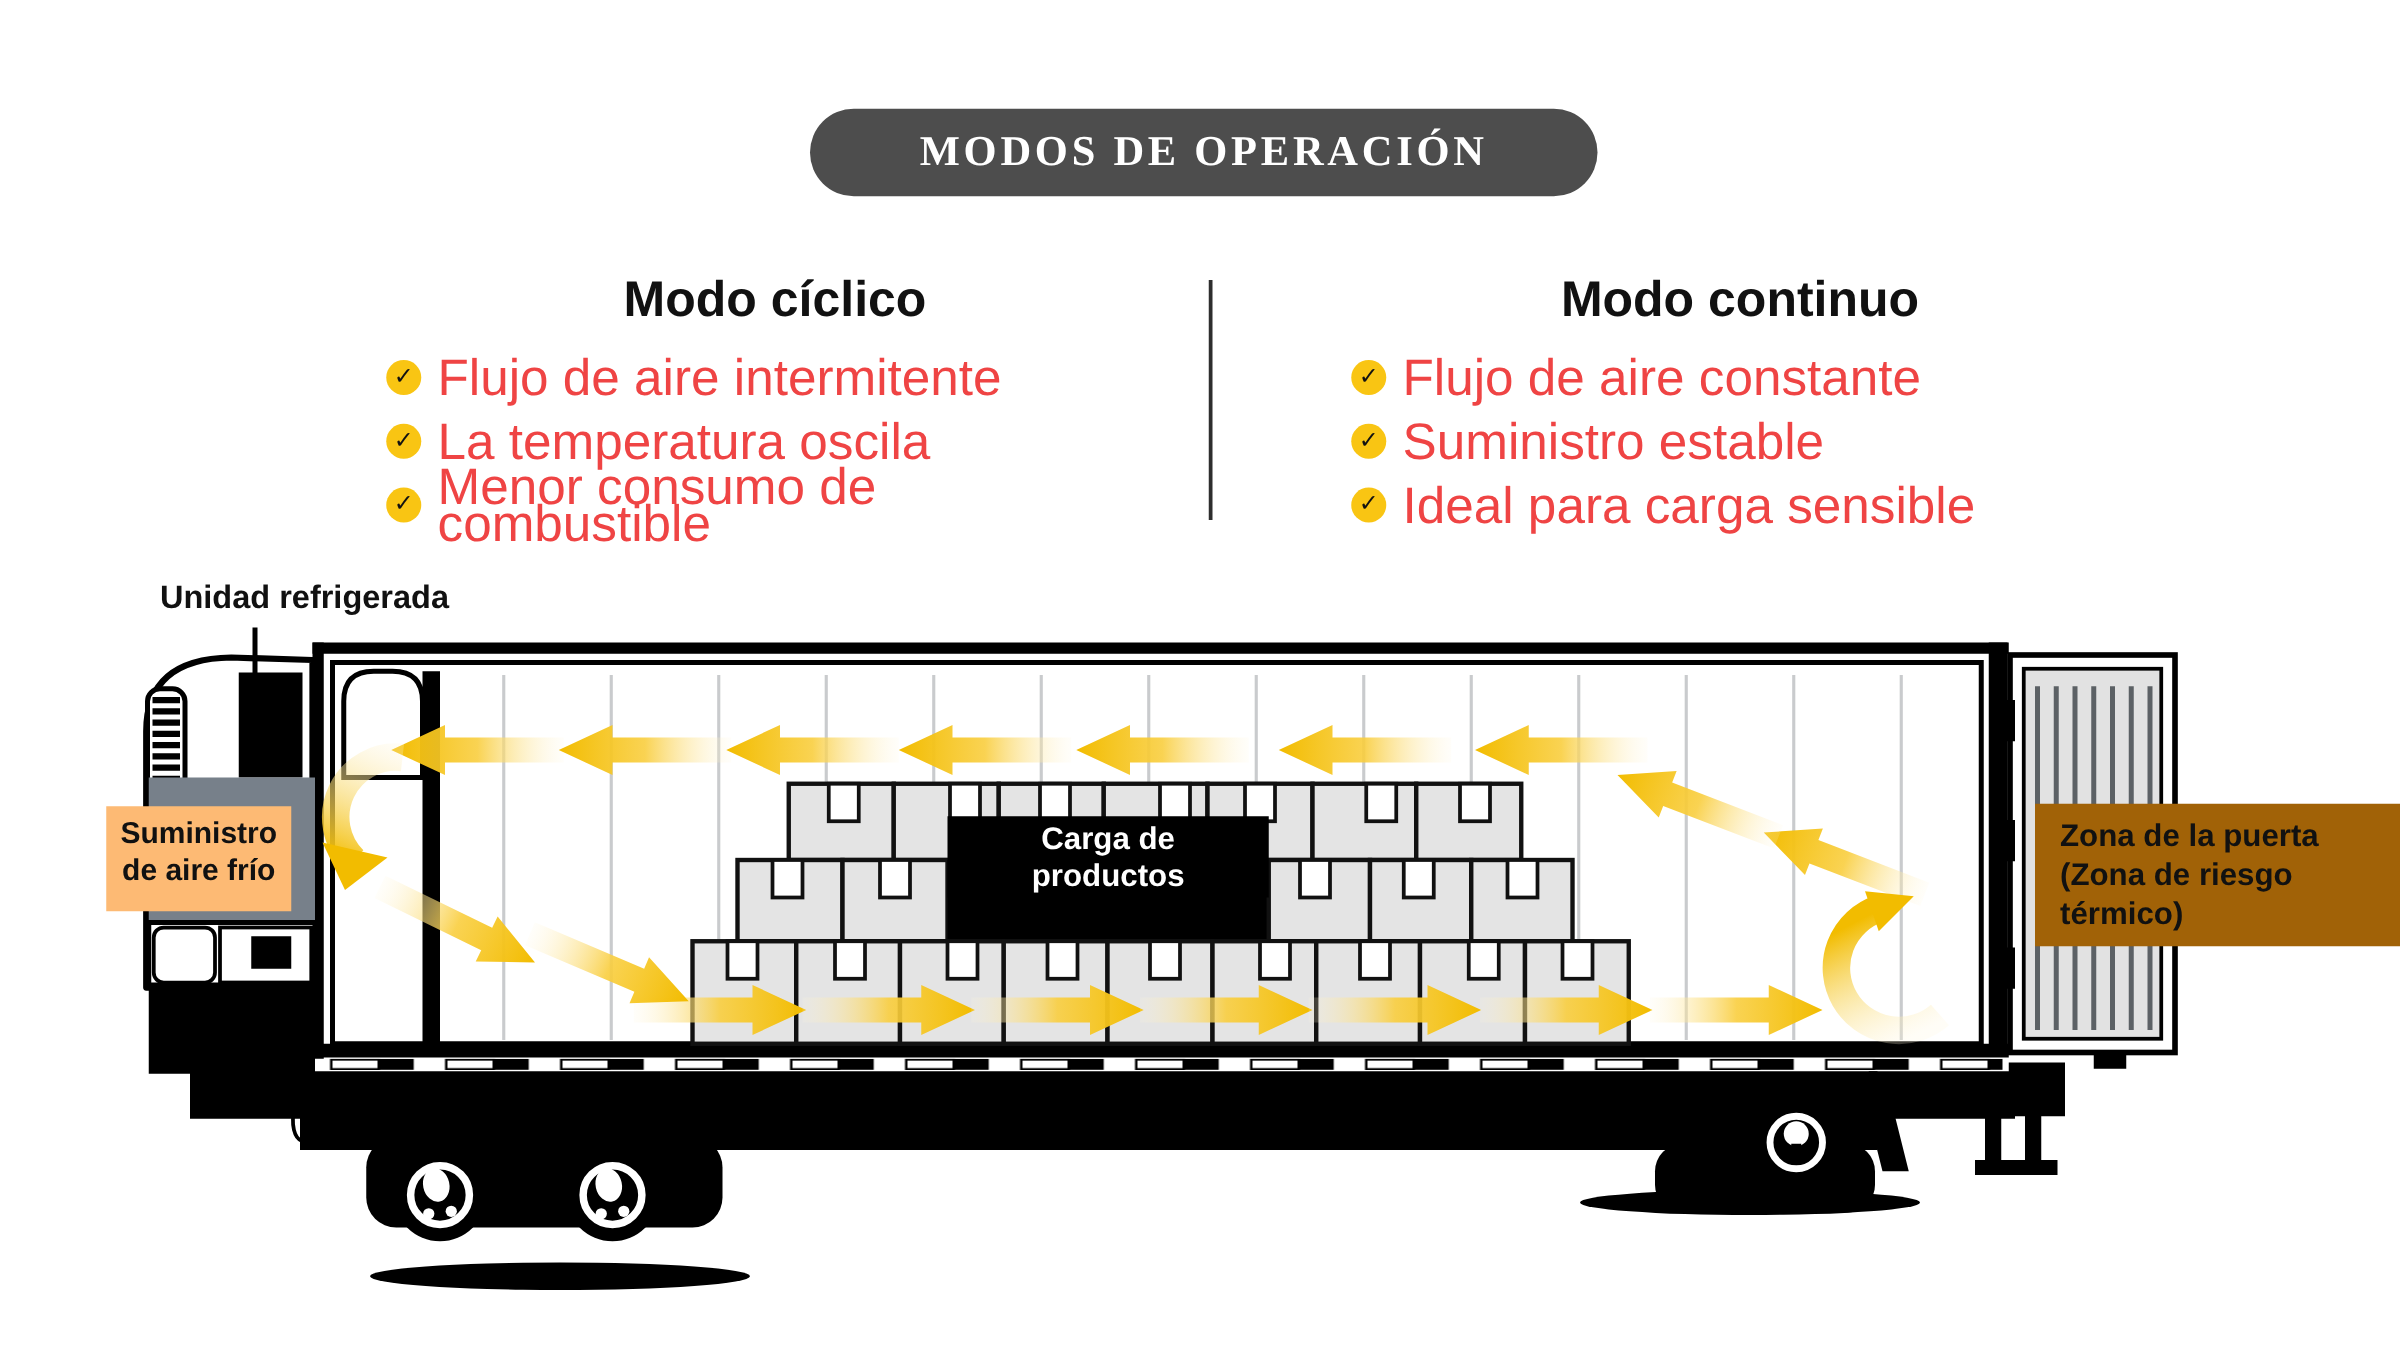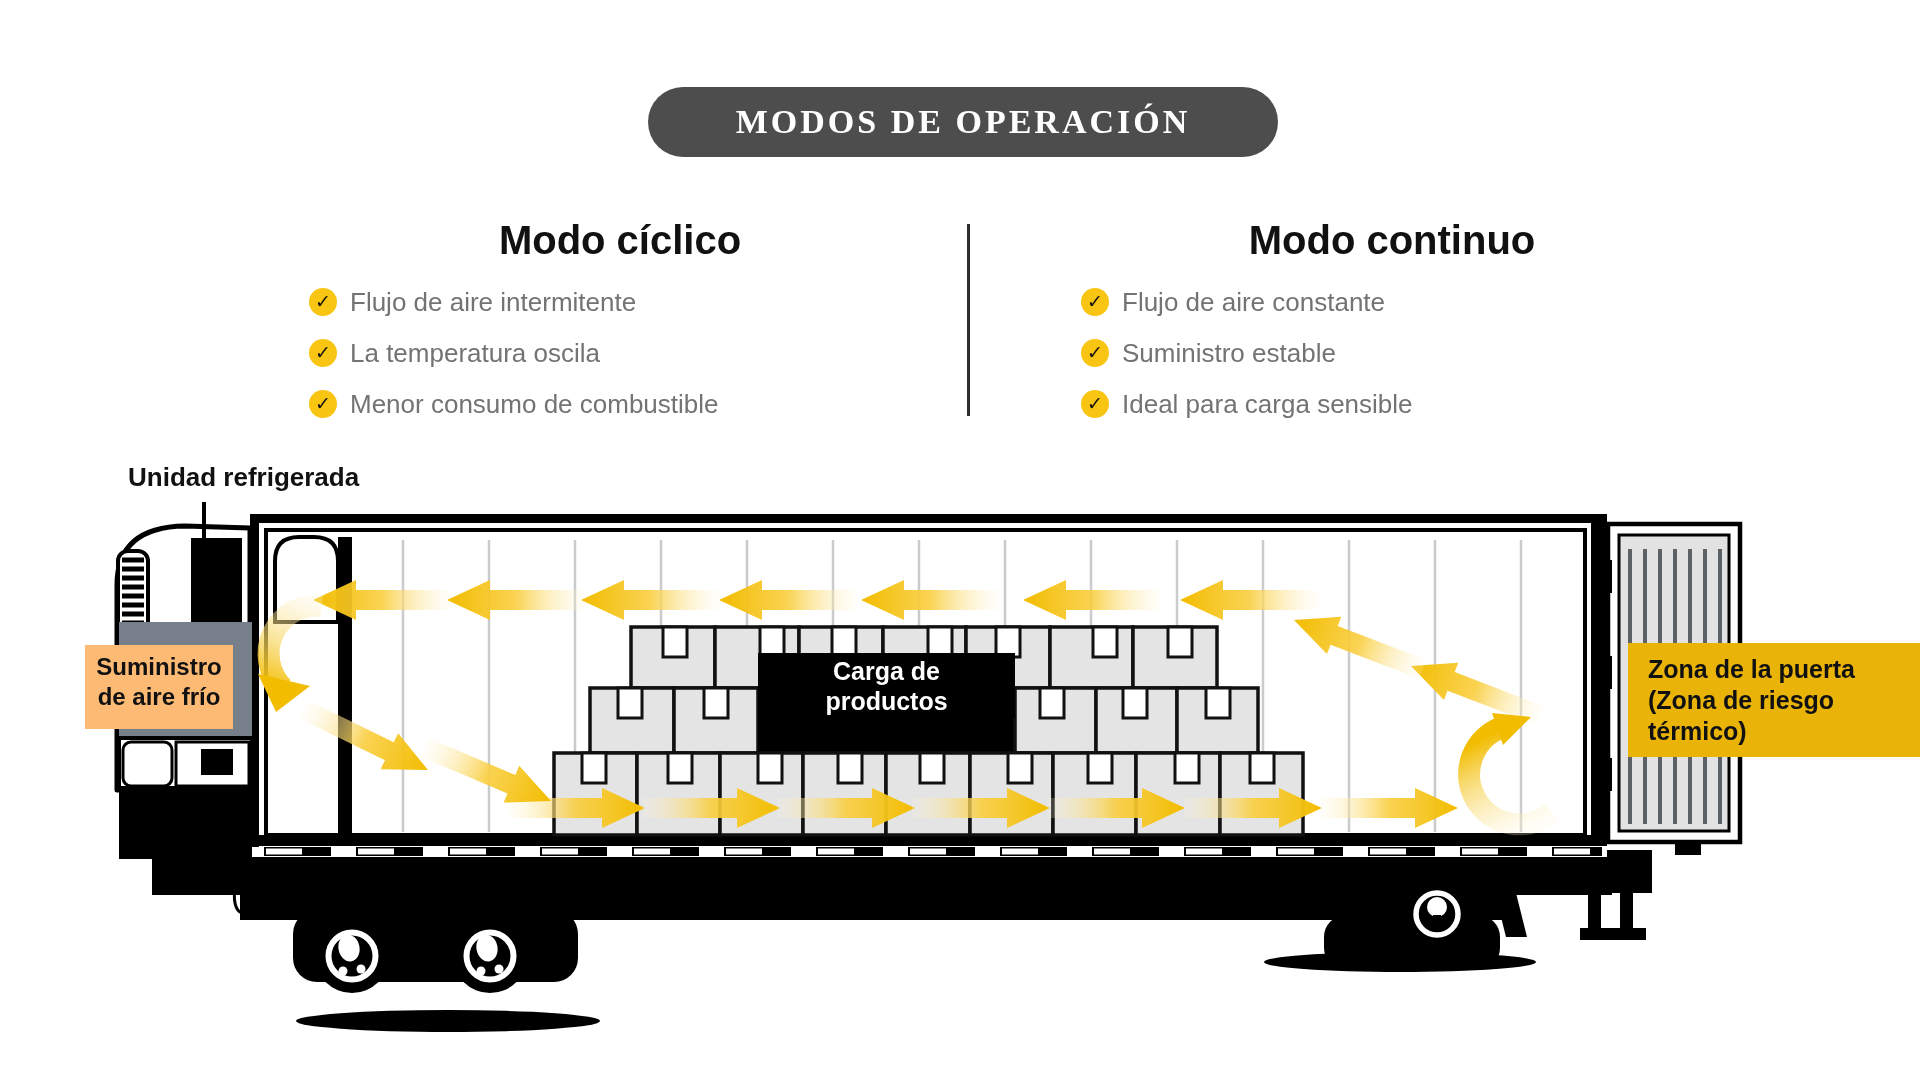--- a/index.html
+++ b/index.html
@@ -19,40 +19,40 @@
   .mode-col.left{left:309px;}
   .mode-col.right{left:1081px;}
   .mode-col h2{margin:0 0 26px 2px;font-size:40px;line-height:42px;font-weight:700;text-align:center;}
   .mode-row{display:flex;align-items:center;gap:13px;height:29px;margin-bottom:22px;}
   .check{
     width:28px;height:28px;border-radius:50%;flex:0 0 28px;
     background:var(--accent-yellow,#F6C40E);
     display:flex;align-items:center;justify-content:center;
     font-size:19px;font-weight:700;color:#121212;
   }
-  .mode-text{font-size:26px;line-height:30px;color:#737373;}
+  .mode-text{font-size:41px;line-height:30px;color:#ef4444;}
   .divider{position:absolute;left:967px;top:224px;width:3px;height:192px;background:#2e2e2e;}
   
   #truck{position:absolute;left:0;top:0;}
   .crate{fill:var(--box-fill,#E4E4E4);stroke:#111;stroke-width:3.5px;}
   .notch{fill:#fff;stroke:#111;stroke-width:3px;}
   
   .diag-label{position:absolute;font-weight:700;white-space:pre-line;}
   .lbl-unit{left:104px;top:462px;font-size:26px;margin-left:24px;}
   .lbl-supply{
     left:85px;top:645px;width:148px;height:84px;background:#fdba74;
     font-size:24px;line-height:30px;text-align:center;padding-top:7px;box-sizing:border-box;
   }
   .lbl-cargo{
     left:758px;top:653px;width:257px;height:65px;background:#000;color:#fff;
     font-size:25px;line-height:30px;text-align:center;
     display:flex;align-items:center;justify-content:center;
   }
   .lbl-door{
-    left:1628px;top:643px;width:292px;height:114px;background:#eab308;
+    left:1628px;top:643px;width:292px;height:114px;background:#a16207;
     font-size:25px;line-height:31px;padding:11px 0 0 20px;box-sizing:border-box;
   }
 </style>
 </head>
 <body>
 
 <div id="canvas">
 
   <div class="pill">
     <span>MODOS DE OPERACIÓN</span>

